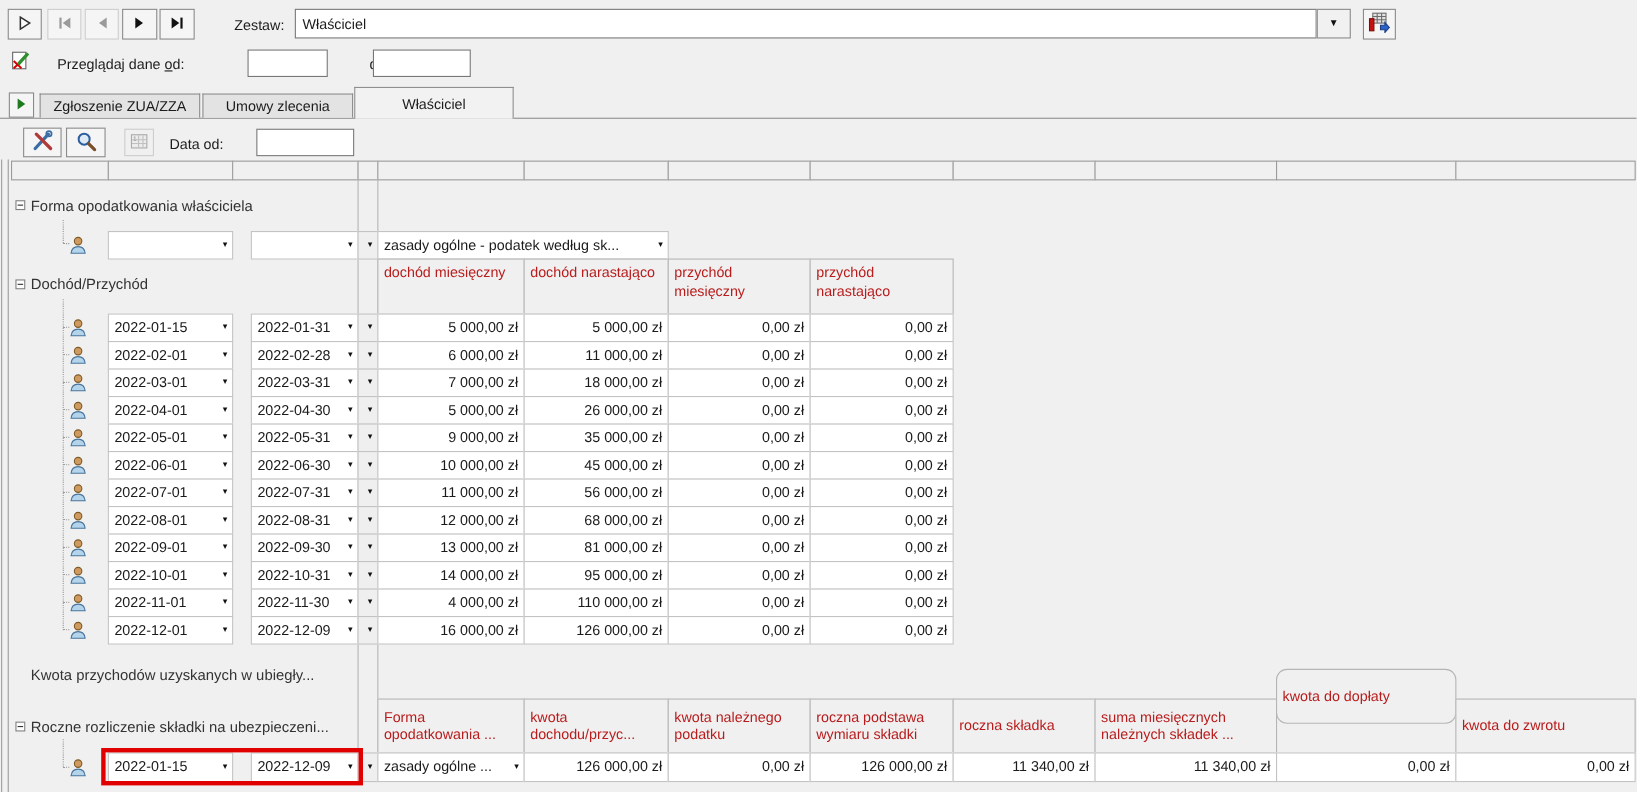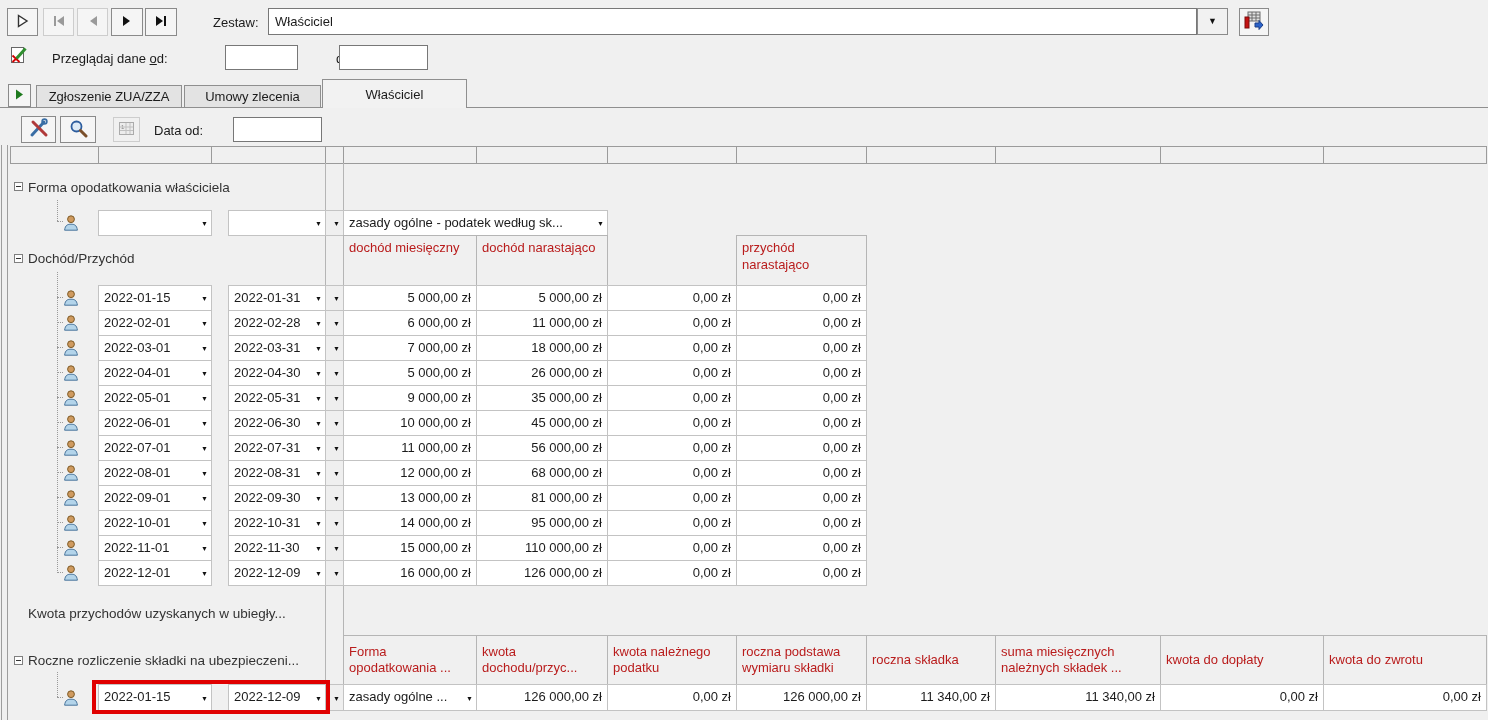--- a/index.html
+++ b/index.html
@@ -220,20 +220,21 @@
     <div class="cell narrow c4">
         <span class="arr">▼</span>
       </div>
     <div class="cell dd c5w"><span>zasady ogólne - podatek według sk...</span><span class="arr">▼</span></div>
   </div>
 
   <span class="collapse" style="left:14px;top:254px;"></span>
   <span class="sect-title" style="left:28px;top:251px;">Dochód/Przychód</span>
   <div class="hcell c5" style="top:235px;height:51px;">dochód miesięczny</div>
   <div class="hcell c6" style="top:235px;height:51px;">dochód narastająco</div>
+  <div class="hcell c7" style="top:235px;height:51px;">przychód miesięczny</div>
   <div class="hcell c8" style="top:235px;height:51px;">przychód narastająco</div>
   <span class="tree-v" style="top:272px;height:301px;"></span>
   <div id="dochod-rows">
       <div class="trow" style="top: 285px;">
         <span class="tree-h"></span>
         <span class="picon"><svg width="18" height="18" viewBox="0 0 18 18">
             <circle cx="9" cy="5.2" r="3.4" fill="#cf9a5f" stroke="#7d5a26"></circle>
             <path d="M2.6 16.2 C3.2 10.8 6 10.2 9 10.2 C12 10.2 14.8 10.8 15.4 16.2 Z" fill="#b3d4ea" stroke="#49759c"></path>
           </svg></span>
         <div class="cell dd c2"><span>2022-01-15</span><span class="arr">▼</span></div>
@@ -394,21 +395,21 @@
         <span class="tree-h"></span>
         <span class="picon"><svg width="18" height="18" viewBox="0 0 18 18">
             <circle cx="9" cy="5.2" r="3.4" fill="#cf9a5f" stroke="#7d5a26"></circle>
             <path d="M2.6 16.2 C3.2 10.8 6 10.2 9 10.2 C12 10.2 14.8 10.8 15.4 16.2 Z" fill="#b3d4ea" stroke="#49759c"></path>
           </svg></span>
         <div class="cell dd c2"><span>2022-11-01</span><span class="arr">▼</span></div>
         <div class="cell dd c3"><span>2022-11-30</span><span class="arr">▼</span></div>
         <div class="cell narrow c4">
           <span class="arr">▼</span>
         </div>
-        <div class="cell val c5">15 000,00 zł</div>
+        <div class="cell val c5">4 000,00 zł</div>
         <div class="cell val c6">110 000,00 zł</div>
         <div class="cell val c7">0,00 zł</div>
         <div class="cell val c8">0,00 zł</div>
       </div>
       <div class="trow" style="top: 560px;">
         <span class="tree-h"></span>
         <span class="picon"><svg width="18" height="18" viewBox="0 0 18 18">
             <circle cx="9" cy="5.2" r="3.4" fill="#cf9a5f" stroke="#7d5a26"></circle>
             <path d="M2.6 16.2 C3.2 10.8 6 10.2 9 10.2 C12 10.2 14.8 10.8 15.4 16.2 Z" fill="#b3d4ea" stroke="#49759c"></path>
           </svg></span>
@@ -427,21 +428,21 @@
   <span class="sect-title" style="left:28px;top:606px;">Kwota przychodów uzyskanych w ubiegły...</span>
 
   <span class="collapse" style="left:14px;top:656px;"></span>
   <span class="sect-title" style="left:28px;top:653px;">Roczne rozliczenie składki na ubezpieczeni...</span>
   <div class="hcell bhcell c5" style="top:635px;height:50px;">Forma opodatkowania ...</div>
   <div class="hcell bhcell c6" style="top:635px;height:50px;">kwota dochodu/przyc...</div>
   <div class="hcell bhcell c7" style="top:635px;height:50px;">kwota należnego podatku</div>
   <div class="hcell bhcell c8" style="top:635px;height:50px;">roczna podstawa wymiaru składki</div>
   <div class="hcell bhcell c9" style="top:635px;height:50px;">roczna składka</div>
   <div class="hcell bhcell c10" style="top:635px;height:50px;">suma miesięcznych należnych składek ...</div>
-  <div class="hcell bhcell c11" style="top:635px;height:50px;">kwota do dopłaty</div>
+  <div class="hcell bhcell c11" style="top:608px;height:50px;border-radius:10px;">kwota do dopłaty</div>
   <div class="hcell bhcell c12" style="top:635px;height:50px;">kwota do zwrotu</div>
 
   <span class="tree-v" style="top:672px;height:25px;"></span>
   <span class="tree-h" style="top:697px;"></span>
   <div class="trow" style="top:684px;height:27px;">
     <span class="picon">
       <svg width="18" height="18" viewBox="0 0 18 18">
           <circle cx="9" cy="5.2" r="3.4" fill="#cf9a5f" stroke="#7d5a26"></circle>
           <path d="M2.6 16.2 C3.2 10.8 6 10.2 9 10.2 C12 10.2 14.8 10.8 15.4 16.2 Z" fill="#b3d4ea" stroke="#49759c"></path>
         </svg>

